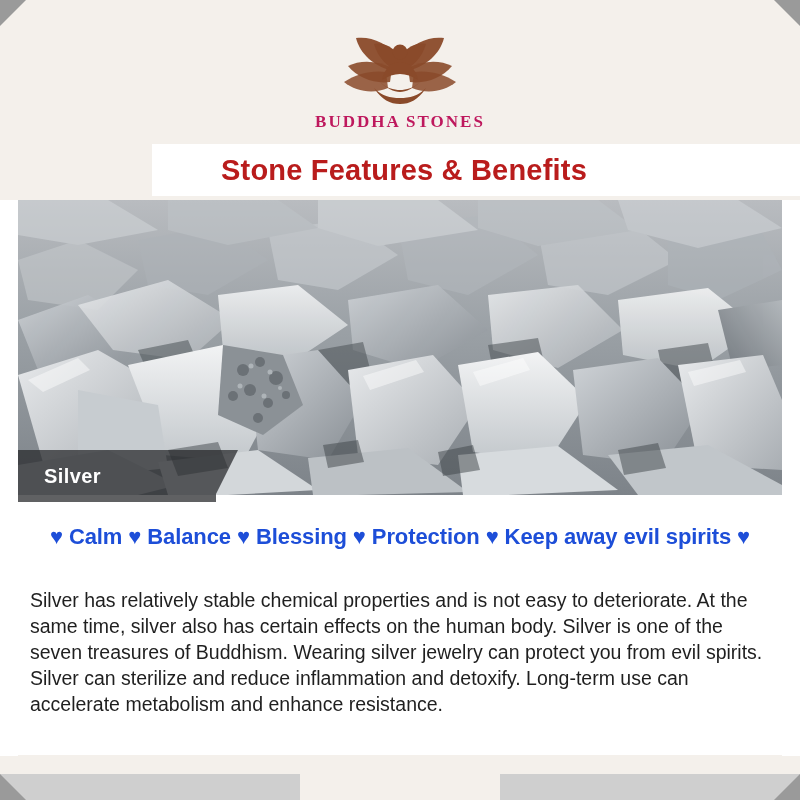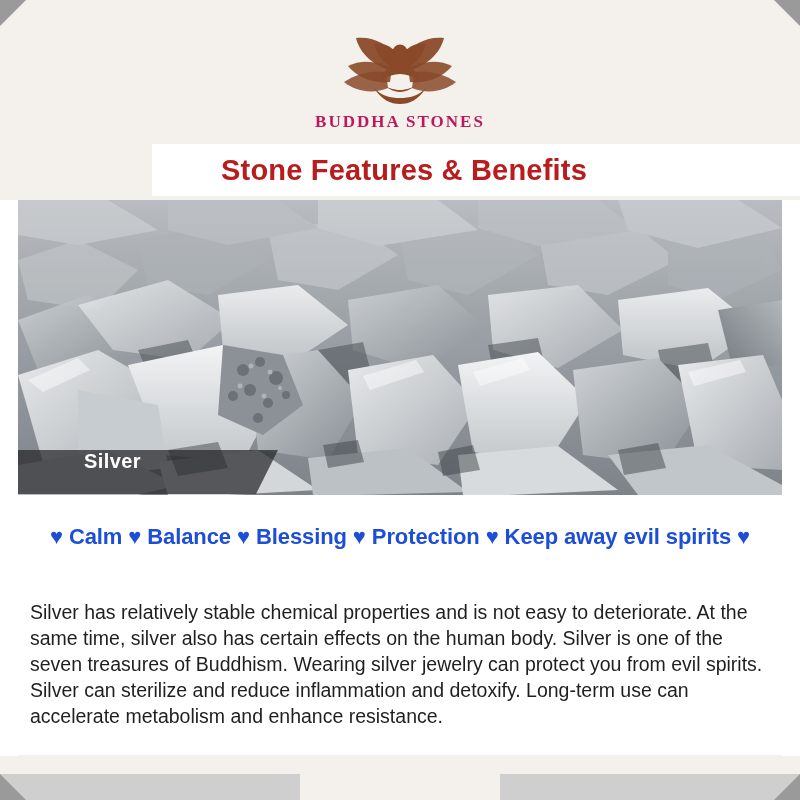--- a/index.html
+++ b/index.html
@@ -115,27 +115,26 @@
     overflow: hidden;
     background: #8e9196;
   }
   .photo svg { display: block; }
 
   
   .photo-label {
     position: absolute;
     left: 18px;
     top: 450px;
-    height: 44px;
+    height: 52px;
     width: 198px;
     background: rgba(40,42,45,0.74);
     display: flex;
-    align-items: flex-start;
+    align-items: center;
     z-index: 3;
-    padding-left: 40px;
   }
   .photo-label .lbl {
     color: #ffffff;
     font-size: 20px;
     font-weight: 700;
     padding-left: 26px;
     letter-spacing: 0.4px;
   }
   .photo-label:after {
     content: "";
@@ -169,21 +168,20 @@
   }
   .para {
     position: absolute;
     left: 30px;
     top: 587px;
     width: 748px;
     font-size: 19.5px;
     line-height: 26px;
     color: #1f1f1f;
     font-weight: 400;
-    margin-top: 12px;
   }
 
   
   .bottom-strip-left {
     position: absolute;
     left: 0;
     bottom: 0;
     width: 300px;
     height: 26px;
     background: #cfcfcf;

